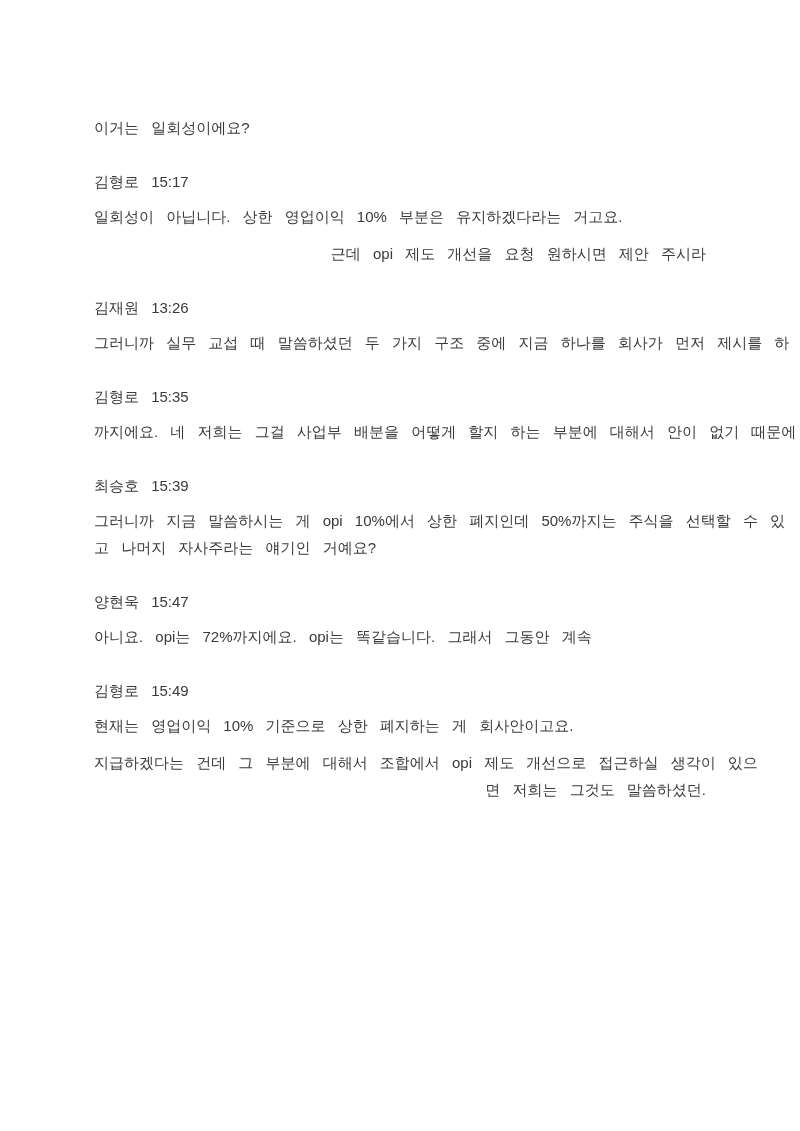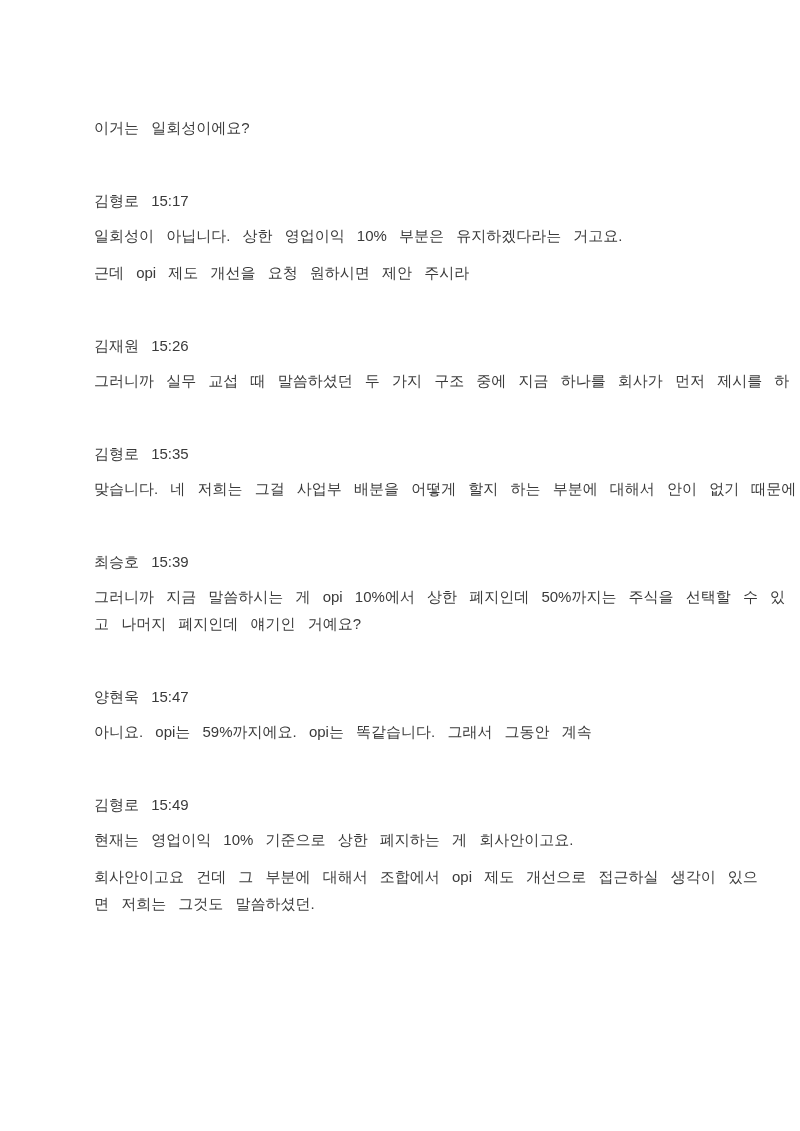--- a/index.html
+++ b/index.html
@@ -17,38 +17,39 @@
   .page {
     box-sizing: border-box;
     width: 800px;
     height: 1131px;
     padding: 114px 94px 0 94px;
   }
   .transcript {
     width: 612px;
   }
   .block {
-    margin-top: 46px;
+    margin-top: 27px;
   }
   .block:first-child {
     margin-top: 0;
   }
   .speaker-line {
     font-size: 15px;
     line-height: 27px;
     word-spacing: 8px;
     margin-bottom: 8px;
     white-space: nowrap;
   }
   .para {
     margin: 0;
     padding: 0;
   }
   .para + .para {
     margin-top: 10px;
+    text-align: right;
   }
   .text-line {
     font-size: 15px;
     line-height: 27px;
     word-spacing: 8px;
     white-space: nowrap;
   }
 </style>
 </head>
 <body>
@@ -63,48 +64,48 @@
       <div class="block">
         <div class="speaker-line"><span>김형로</span> <span>15:17</span></div>
         <div class="para">
           <div class="text-line">일회성이 아닙니다. 상한 영업이익 10% 부분은 유지하겠다라는 거고요.</div>
         </div>
         <div class="para">
           <div class="text-line">근데 opi 제도 개선을 요청 원하시면 제안 주시라</div>
         </div>
       </div>
       <div class="block">
-        <div class="speaker-line"><span>김재원</span> <span>15:26</span></div>
+        <div class="speaker-line"><span>김재원</span> <span>13:26</span></div>
         <div class="para">
           <div class="text-line">그러니까 실무 교섭 때 말씀하셨던 두 가지 구조 중에 지금 하나를 회사가 먼저 제시를 하</div>
         </div>
       </div>
       <div class="block">
         <div class="speaker-line"><span>김형로</span> <span>15:35</span></div>
         <div class="para">
-          <div class="text-line">맞습니다. 네 저희는 그걸 사업부 배분을 어떻게 할지 하는 부분에 대해서 안이 없기 때문에</div>
+          <div class="text-line">까지에요. 네 저희는 그걸 사업부 배분을 어떻게 할지 하는 부분에 대해서 안이 없기 때문에</div>
         </div>
       </div>
       <div class="block">
         <div class="speaker-line"><span>최승호</span> <span>15:39</span></div>
         <div class="para">
           <div class="text-line">그러니까 지금 말씀하시는 게 opi 10%에서 상한 폐지인데 50%까지는 주식을 선택할 수 있</div>
-          <div class="text-line">고 나머지 폐지인데 얘기인 거예요?</div>
+          <div class="text-line">고 나머지 자사주라는 얘기인 거예요?</div>
         </div>
       </div>
       <div class="block">
         <div class="speaker-line"><span>양현욱</span> <span>15:47</span></div>
         <div class="para">
-          <div class="text-line">아니요. opi는 59%까지에요. opi는 똑같습니다. 그래서 그동안 계속</div>
+          <div class="text-line">아니요. opi는 72%까지에요. opi는 똑같습니다. 그래서 그동안 계속</div>
         </div>
       </div>
       <div class="block">
         <div class="speaker-line"><span>김형로</span> <span>15:49</span></div>
         <div class="para">
           <div class="text-line">현재는 영업이익 10% 기준으로 상한 폐지하는 게 회사안이고요.</div>
         </div>
         <div class="para">
-          <div class="text-line">회사안이고요 건데 그 부분에 대해서 조합에서 opi 제도 개선으로 접근하실 생각이 있으</div>
+          <div class="text-line">지급하겠다는 건데 그 부분에 대해서 조합에서 opi 제도 개선으로 접근하실 생각이 있으</div>
           <div class="text-line">면 저희는 그것도 말씀하셨던.</div>
         </div>
       </div>
     </section>
 </main>
 
 </body></html>

